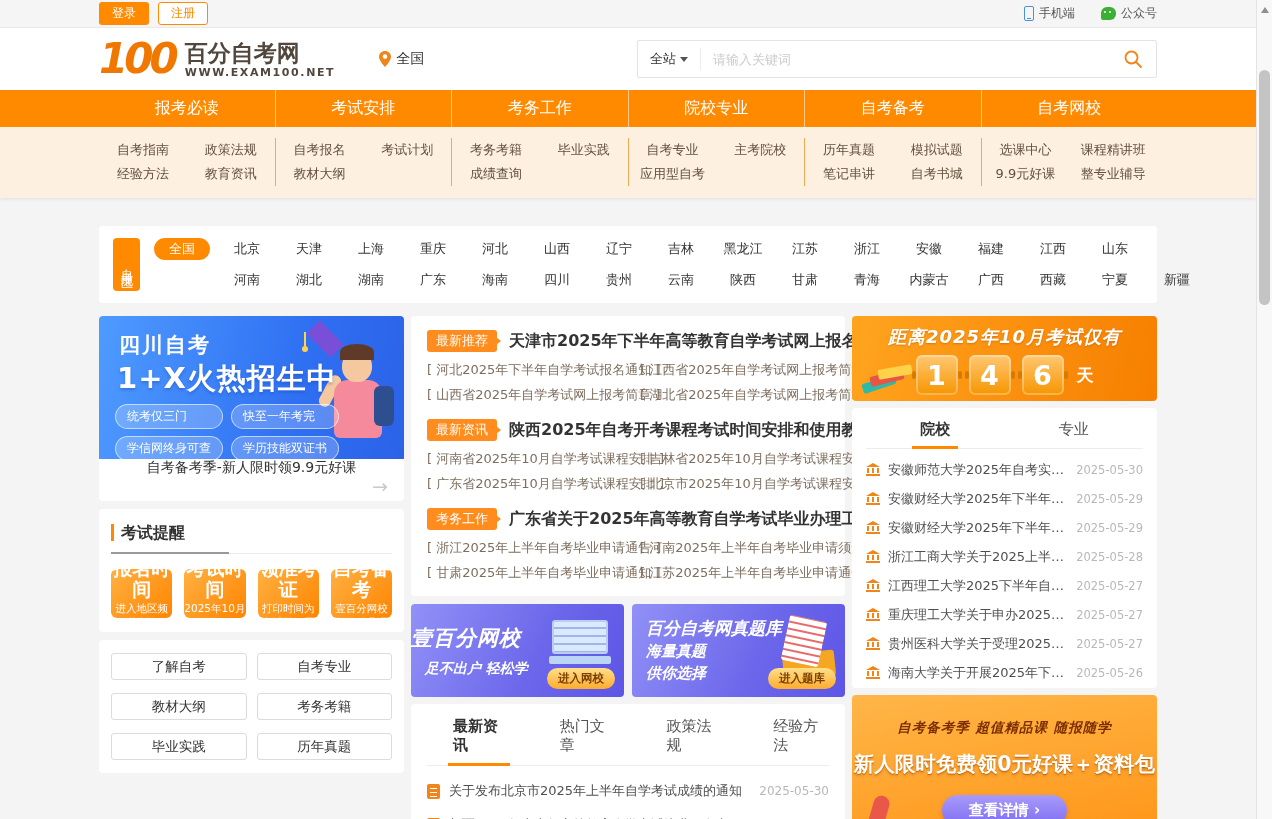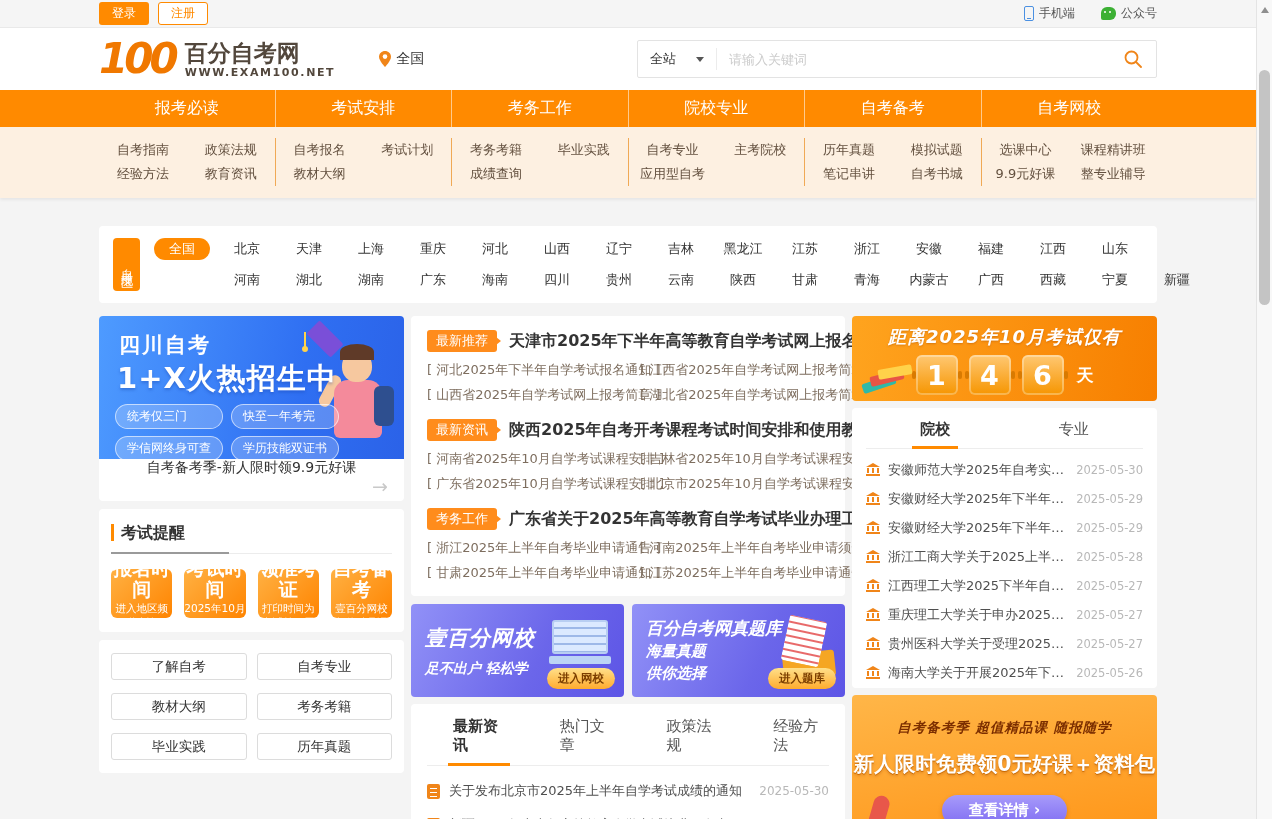--- a/index.html
+++ b/index.html
@@ -23,21 +23,21 @@
   
   .header { height:62px; background:#fff; }
   .header .inner { display:flex; align-items:center; height:100%; }
   .logo { display:flex; align-items:center; cursor:pointer; }
   .logo-num { font-size:42px; font-weight:900; color:#f07800; letter-spacing:-4px; line-height:1; font-style:italic; }
   .logo-txt { margin-left:10px; }
   .logo-name { font-size:23px; font-weight:bold; color:#52473c; line-height:26px; }
   .logo-url { font-size:11px; letter-spacing:1.6px; color:#52473c; font-weight:bold; }
   .location { display:flex; align-items:center; gap:5px; margin-left:44px; font-size:14px; color:#333; cursor:pointer; }
   .searchbox { margin-left:auto; width:520px; height:38px; border:1px solid #e3e3e3; border-radius:2px; display:flex; align-items:center; background:#fff; }
-  .search-scope { display:flex; align-items:center; gap:20px; padding:0 12px; font-size:13px; color:#333; cursor:pointer; }
+  .search-scope { display:flex; align-items:center; gap:4px; padding:0 12px; font-size:13px; color:#333; cursor:pointer; }
   .chev { width:0; height:0; border-left:4px solid transparent; border-right:4px solid transparent; border-top:5px solid #555; }
   .search-divider { width:1px; height:22px; background:#ececec; }
   .search-input { flex:1; border:none; outline:none; font-size:13px; padding:0 12px; color:#333; font-family:inherit; }
   .search-input::placeholder { color:#ccc; }
   .search-btn { padding:0 14px; background:none; border:none; cursor:pointer; display:flex; }
 
   
   .nav { background:#ff8a00; height:37px; }
   .nav .inner { display:flex; height:100%; }
   .nav-item { flex:1; display:flex; align-items:center; justify-content:center; color:#fff; font-size:16px; cursor:pointer; border-left:1px solid rgba(255,255,255,.55); }
@@ -115,21 +115,21 @@
   .badge::after { content:''; position:absolute; right:-4px; top:50%; margin-top:-4px;
     border-left:5px solid #ff8c1c; border-top:4px solid transparent; border-bottom:4px solid transparent; }
   .sec-title { font-size:16px; font-weight:bold; color:#333; cursor:pointer; white-space:nowrap; }
   .sec-links { margin-top:9px; display:grid; grid-template-columns:53% 47%; gap:7px 0; }
   .sec-link { font-size:13px; color:#7e6e5f; cursor:pointer; white-space:nowrap; }
 
   
   .mid-banners { margin-top:8px; display:flex; gap:8px; }
   .mid-banner { flex:1; height:93px; border-radius:4px; position:relative; overflow:hidden; cursor:pointer;
     background:linear-gradient(115deg,#9191f7 0%,#6b66ea 60%,#5d55e6 100%); }
-  .mb1-title { position:absolute; left:14px; top:20px; color:#fff; font-size:21px; font-weight:900; font-style:italic; letter-spacing:1px; }
+  .mb1-title { position:absolute; left:0; top:20px; color:#fff; font-size:21px; font-weight:900; font-style:italic; letter-spacing:1px; }
   .mb1-sub { position:absolute; left:14px; top:56px; color:#fff; font-size:14px; font-weight:bold; font-style:italic; }
   .mb-btn { position:absolute; right:9px; bottom:8px; padding:3px 11px; border-radius:999px; font-size:11.5px; font-weight:bold;
     color:#7c3f00; background:linear-gradient(#ffe08a,#ffab2e); border:none; cursor:pointer; font-family:inherit; }
   .laptop { position:absolute; right:14px; top:16px; width:58px; height:46px; }
   .laptop-screen { width:56px; height:34px; background:#dbe9ff; border-radius:3px; border:2px solid #b8cef2;
     background-image:linear-gradient(#9db8e8 2px,transparent 2px),linear-gradient(#9db8e8 2px,transparent 2px); background-size:20px 8px; background-position:4px 5px; }
   .laptop-kb { width:62px; height:8px; background:#bcd4f5; border-radius:2px; margin:2px 0 0 -3px; }
   .mb2-l1 { position:absolute; left:14px; top:13px; color:#fff; font-size:17px; font-weight:900; font-style:italic; }
   .mb2-l2 { position:absolute; left:14px; top:38px; color:#fff; font-size:15px; font-weight:900; font-style:italic; }
   .mb2-l3 { position:absolute; left:14px; top:60px; color:#fff; font-size:15px; font-weight:900; font-style:italic; }

